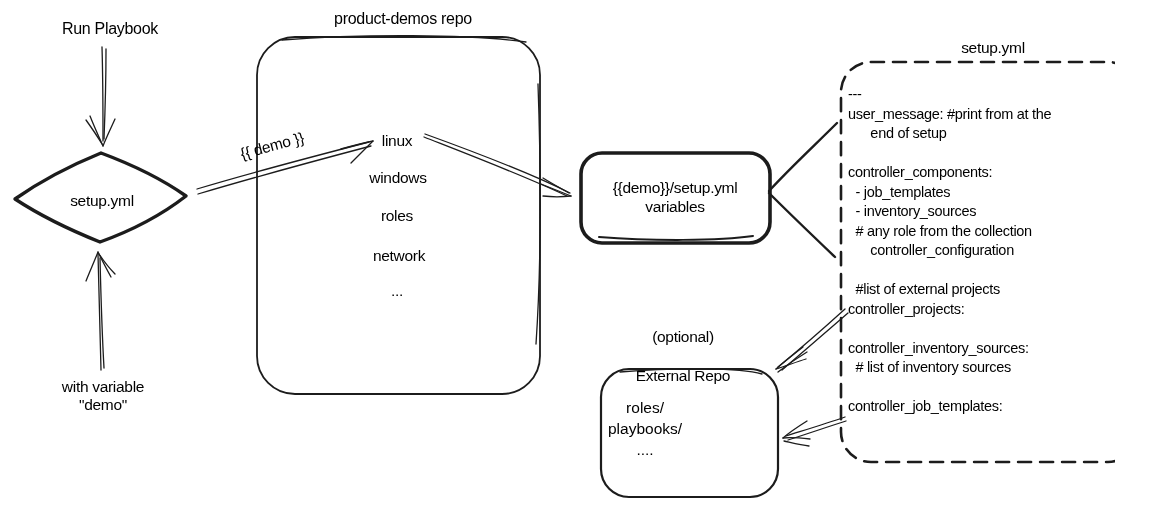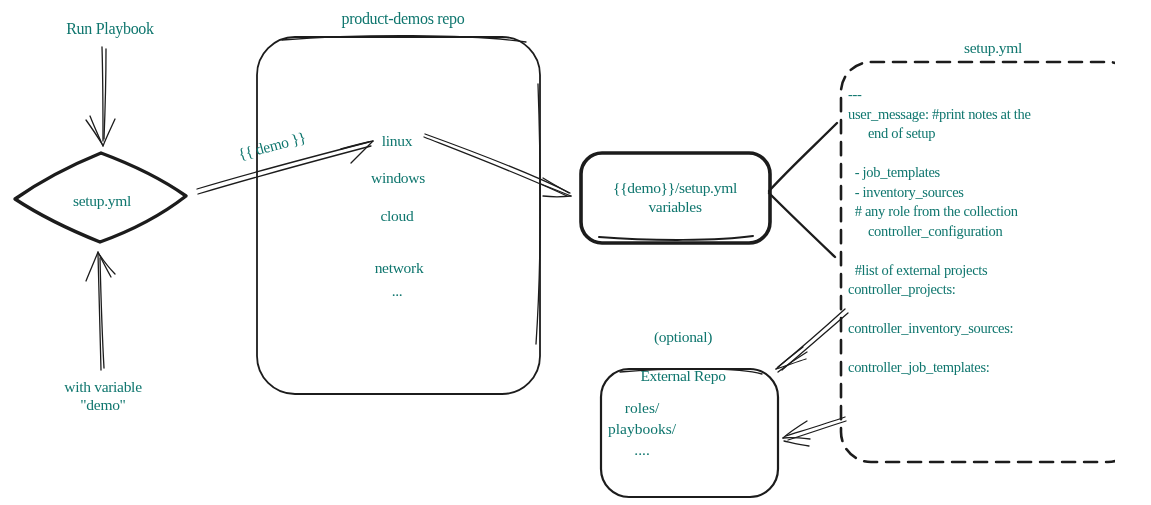--- a/index.html
+++ b/index.html
@@ -1,21 +1,21 @@
 <!DOCTYPE html>
 <html><head>
 <meta charset="utf-8">
 <style>
   html,body{margin:0;padding:0;background:#ffffff;}
   #canvas{
     position:relative;
     width:1115px;height:505px;
     background:#ffffff;
-    font-family:Liberation Serif, serif;
-    color:#0f766e;
+    font-family:Liberation Sans, sans-serif;
+    color:#000000;
     overflow:hidden;
   }
   #shapes{position:absolute;left:0;top:0;width:1151px;height:505px;}
   .s{fill:none;stroke:#1c1c1c;stroke-width:2;stroke-linecap:round;stroke-linejoin:round;}
   .fillw{fill:#ffffff;}
   .thin{stroke-width:1.3;}
   .bold{stroke-width:3.4;}
   .xbold{stroke-width:3.6;}
   .mid{stroke-width:2.4;}
   .boxline{stroke-width:1.8;}
@@ -125,45 +125,47 @@
     <div class="txt t15 center" style="left:33px;top:377px;width:140px;">with variable</div>
     <div class="txt t15 center" style="left:33px;top:395px;width:140px;">"demo"</div>
   </div>
 
   <div class="txt t15 center rot" style="left:212px;top:136px;width:120px;">{{ demo }}</div>
 
   <div class="txt t16 center" style="left:303px;top:9px;width:200px;">product-demos repo</div>
 
   <div class="txt t15 center" style="left:327px;top:131px;width:140px;">linux</div>
   <div class="txt t15 center" style="left:328px;top:168px;width:140px;">windows</div>
-  <div class="txt t15 center" style="left:327px;top:206px;width:140px;">cloud</div>
-  <div class="txt t15 center" style="left:329px;top:258px;width:140px;">network</div>
+  <div class="txt t15 center" style="left:327px;top:206px;width:140px;">roles</div>
+  <div class="txt t15 center" style="left:329px;top:246px;width:140px;">network</div>
   <div class="txt t15 center" style="left:327px;top:281px;width:140px;">...</div>
 
   <div>
     <div class="txt t15 center" style="left:585px;top:178px;width:180px;">{{demo}}/setup.yml</div>
     <div class="txt t15 center" style="left:585px;top:197px;width:180px;">variables</div>
   </div>
 
   <div class="txt t15 center" style="left:933px;top:38px;width:120px;">setup.yml</div>
 
   <div class="code">
     <div class="code-line">---</div>
-    <div class="code-line">user_message: #print notes at the</div>
+    <div class="code-line">user_message: #print from at the</div>
     <div class="code-line">      end of setup</div>
     <div class="code-line"></div>
+    <div class="code-line">controller_components:</div>
     <div class="code-line">  - job_templates</div>
     <div class="code-line">  - inventory_sources</div>
     <div class="code-line">  # any role from the collection</div>
     <div class="code-line">      controller_configuration</div>
     <div class="code-line"></div>
     <div class="code-line">  #list of external projects</div>
     <div class="code-line">controller_projects:</div>
     <div class="code-line"></div>
     <div class="code-line">controller_inventory_sources:</div>
+    <div class="code-line">  # list of inventory sources</div>
     <div class="code-line"></div>
     <div class="code-line">controller_job_templates:</div>
   </div>
 
   <div>
     <div class="txt t15 center" style="left:609px;top:327px;width:148px;">(optional)</div>
     <div class="txt t15 center" style="left:609px;top:366px;width:148px;">External Repo</div>
   </div>
 
   <div class="ext-lines">

